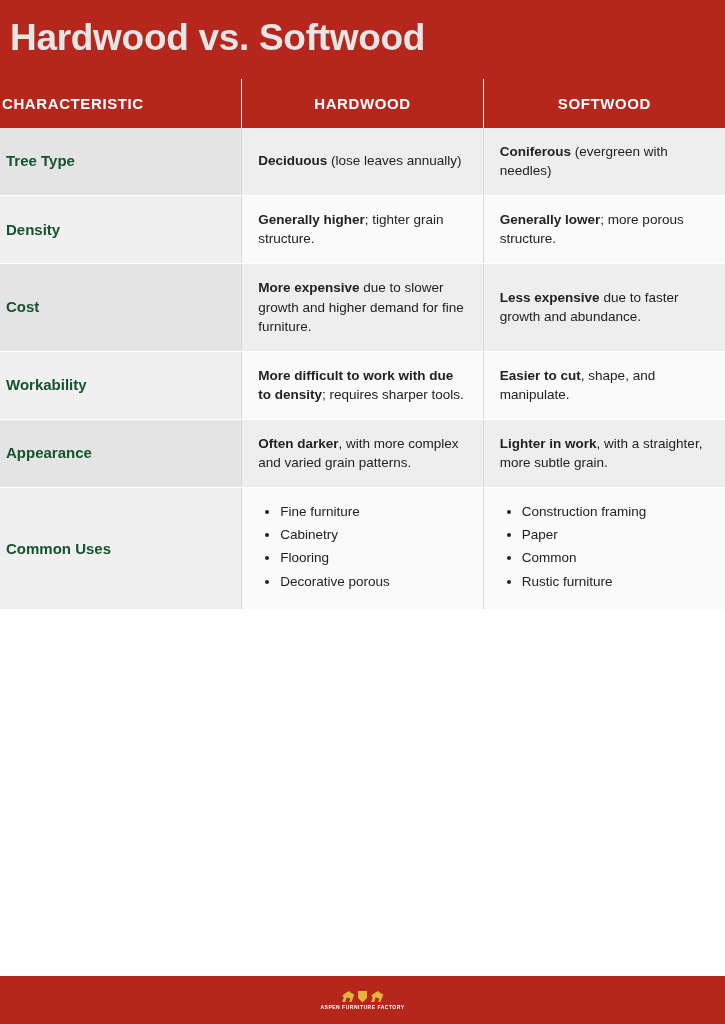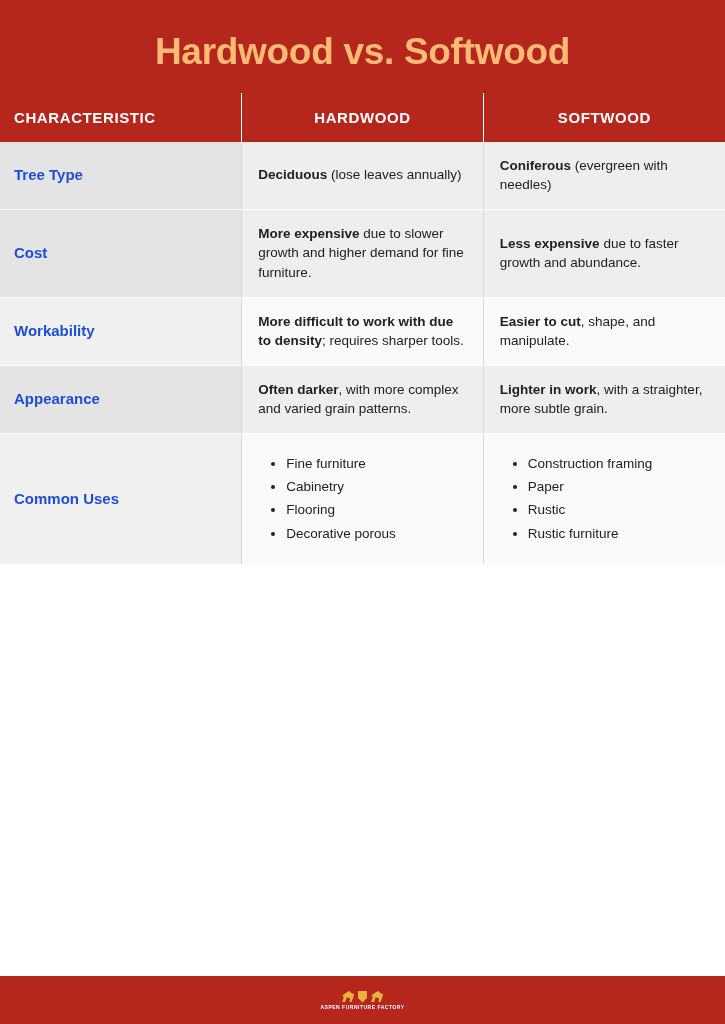--- a/index.html
+++ b/index.html
@@ -16,23 +16,23 @@
   }
   .page {
     width: 725px;
     height: 1024px;
     display: flex;
     flex-direction: column;
     background: #ffffff;
   }
   .title-bar {
     background: #b5271c;
-    color: #fdba74;
-    text-align: center;
-    padding: 32px 10px 20px 10px;
+    color: #e5e5e5;
+    text-align: left;
+    padding: 18px 10px 20px 10px;
   }
   .title-bar h1 {
     margin: 0;
     font-size: 37px;
     font-weight: bold;
     letter-spacing: -0.3px;
     line-height: 1.1;
   }
   table {
     border-collapse: collapse;
@@ -47,47 +47,47 @@
     color: #ffffff;
     font-size: 15px;
     font-weight: bold;
     letter-spacing: 0.6px;
     padding: 16px 10px;
     text-align: center;
     border-right: 1px solid #ffffff;
   }
   thead th.char-head {
     text-align: left;
-    padding-left: 14px;
+    padding-left: 2px;
   }
   thead th:last-child { border-right: none; }
   tbody td {
     vertical-align: middle;
     font-size: 13.5px;
     color: #222222;
     line-height: 1.45;
     padding: 14px 16px;
     border-bottom: 1px solid #ffffff;
     border-right: 1px solid #d9d9d9;
   }
   tbody td:last-child { border-right: none; }
   tbody tr td.char-cell {
     font-weight: bold;
     font-size: 15px;
-    color: #1d4ed8;
+    color: #14532d;
     width: 200px;
-    padding-left: 14px;
+    padding-left: 6px;
   }
   tbody tr.odd td { background: #eeeeee; }
   tbody tr.odd td.char-cell { background: #e4e4e4; }
   tbody tr.even td { background: #fafafa; }
   tbody tr.even td.char-cell { background: #f0f0f0; }
   tbody td b { font-weight: bold; }
   ul.uses {
-    margin: 6px;
+    margin: 0;
     padding-left: 22px;
   }
   ul.uses li {
     margin: 0 0 3px 0;
     font-size: 13.5px;
     line-height: 1.5;
   }
   .footer {
     background: #b5271c;
     height: 48px;
@@ -145,20 +145,25 @@
         </tr>
       </thead>
       <tbody>
 
         <tr class="odd">
           <td class="char-cell">Tree Type</td>
           <td><b>Deciduous</b><span> (lose leaves annually)</span></td>
           <td><b>Coniferous</b><span> (evergreen with needles)</span></td>
         </tr>
 
+        <tr class="even">
+          <td class="char-cell">Density</td>
+          <td><b>Generally higher</b><span>; tighter grain structure.</span></td>
+          <td><b>Generally lower</b><span>; more porous structure.</span></td>
+        </tr>
 
 
 
         <tr class="odd">
           <td class="char-cell">Cost</td>
           <td><b>More expensive</b><span> due to slower growth and higher demand for fine furniture.</span></td>
           <td><b>Less expensive</b><span> due to faster growth and abundance.</span></td>
         </tr>
 
         <tr class="even">
@@ -180,21 +185,21 @@
               <li>Fine furniture</li>
               <li>Cabinetry</li>
               <li>Flooring</li>
               <li>Decorative porous</li>
             </ul>
           </td>
           <td>
             <ul class="uses">
               <li>Construction framing</li>
               <li>Paper</li>
-              <li>Rustic</li>
+              <li>Common</li>
               <li>Rustic furniture</li>
             </ul>
           </td>
         </tr>
 
       </tbody>
     </table>
   </div>
 
   <div class="footer">

